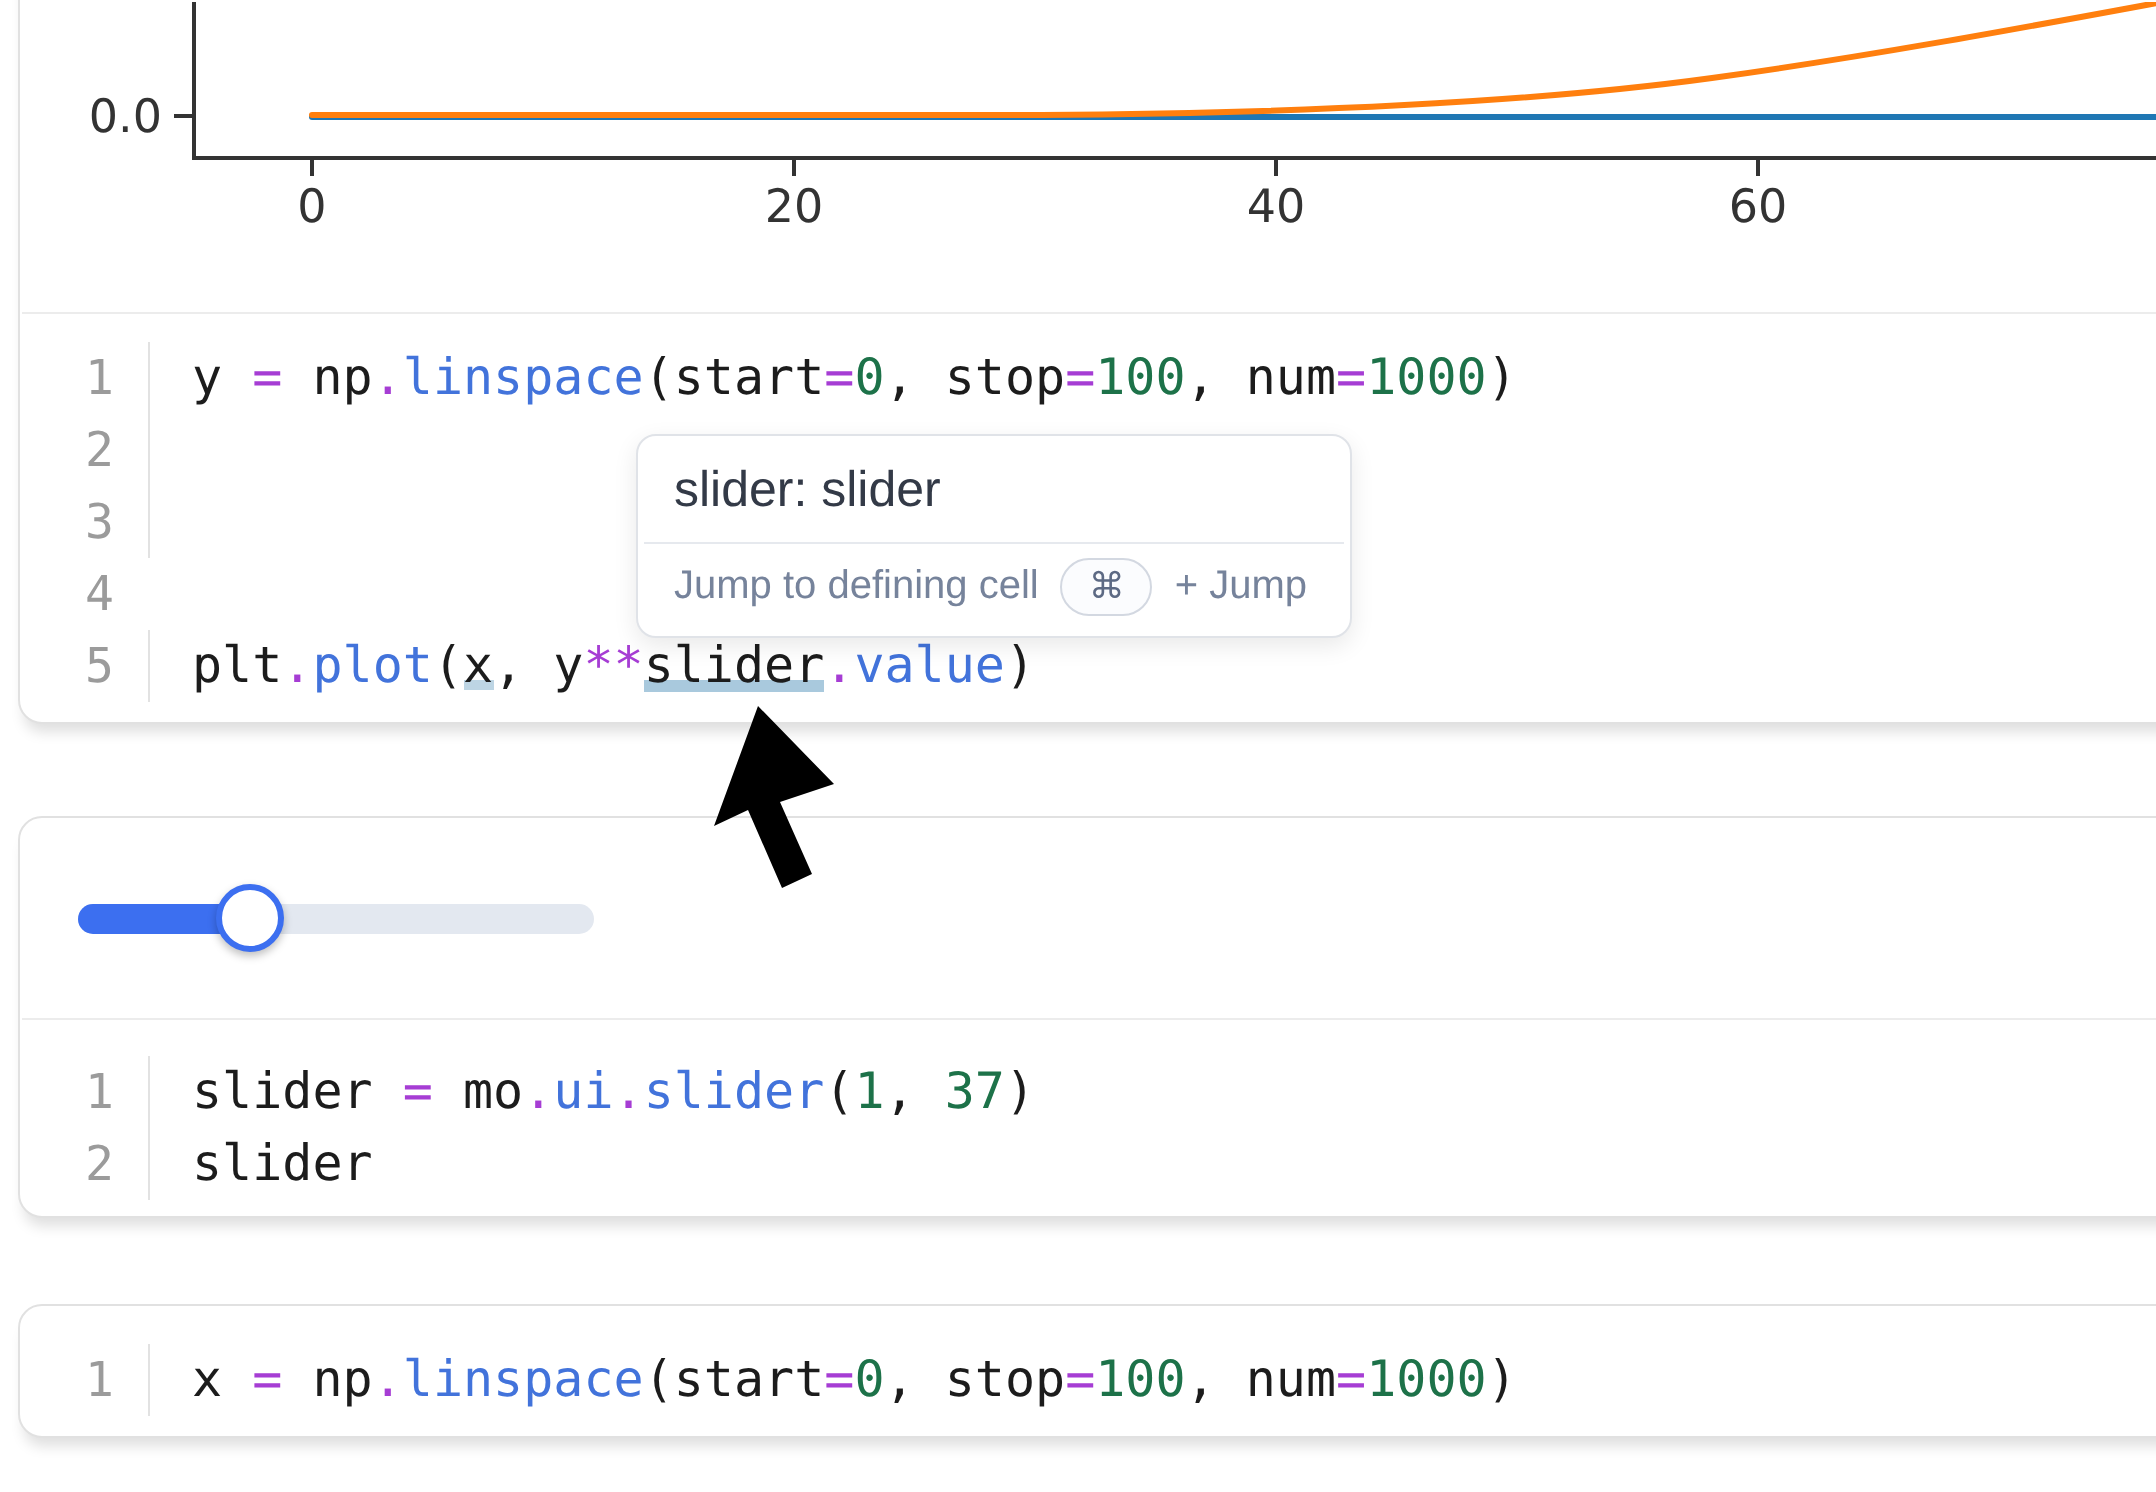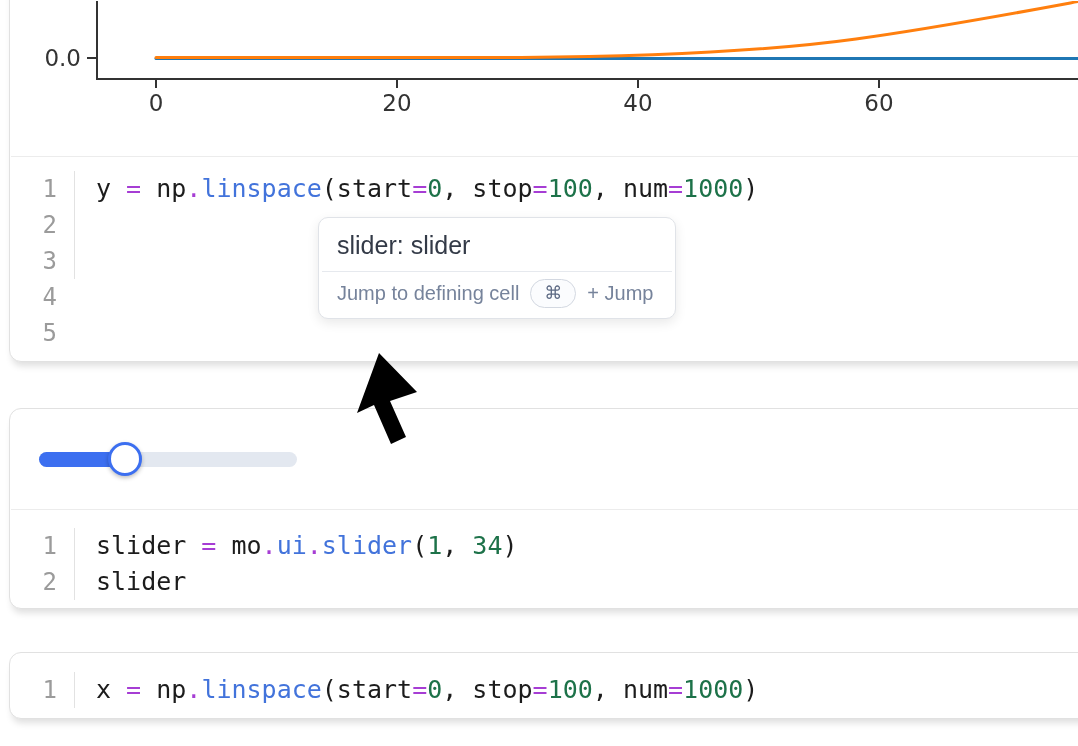--- a/index.html
+++ b/index.html
@@ -115,20 +115,21 @@
       </div>
       <div class="crow">
         <span class="ln">3</span>
         <span class="cd"></span>
       </div>
       <div class="crow">
         <span class="ln">4</span>
       </div>
       <div class="crow">
         <span class="ln">5</span>
+        <span class="cd"><span class="tp">plt</span><span class="to">.</span><span class="tf">plot</span><span class="tp">(</span><span class="tu">x</span><span class="tp">, y</span><span class="to">**</span><span class="th">slider</span><span class="to">.</span><span class="tf">value</span><span class="tp">)</span></span>
       </div>
     </div>
 </div>
 
 <div id="tooltip">
   <div class="tt-title">slider: slider</div>
   <div class="tt-action">
     <span>Jump to defining cell</span>
     <span class="kbd">
         <span>⌘</span>
@@ -139,21 +140,21 @@
 
 <div class="cell" id="cell-slider">
   <div id="slider-track">
     <div id="slider-fill" style="width: calc(30% + 12px);"></div>
     <div id="slider-handle" style="left: calc(30% - 8px);"></div>
   </div>
   <div class="out-divider" style="top:100px;"></div>
   <div class="rows" style="top:119px;">
       <div class="crow">
         <span class="ln">1</span>
-        <span class="cd"><span class="tp">slider </span><span class="to">=</span><span class="tp"> mo</span><span class="to">.</span><span class="tf">ui</span><span class="to">.</span><span class="tf">slider</span><span class="tp">(</span><span class="tn">1</span><span class="tp">, </span><span class="tn">34</span><span class="tp">)</span></span>
+        <span class="cd"><span class="tp">slider </span><span class="to">=</span><span class="tp"> mo</span><span class="to">.</span><span class="tf">ui</span><span class="to">.</span><span class="tf">slider</span><span class="tp">(</span><span class="tn">1</span><span class="tp">, </span><span class="tn">37</span><span class="tp">)</span></span>
       </div>
       <div class="crow">
         <span class="ln">2</span>
         <span class="cd"><span class="tp">slider</span></span>
       </div>
     </div>
 </div>
 
 <div class="cell" id="cell-x">
   <div class="rows" style="top:19px;">

